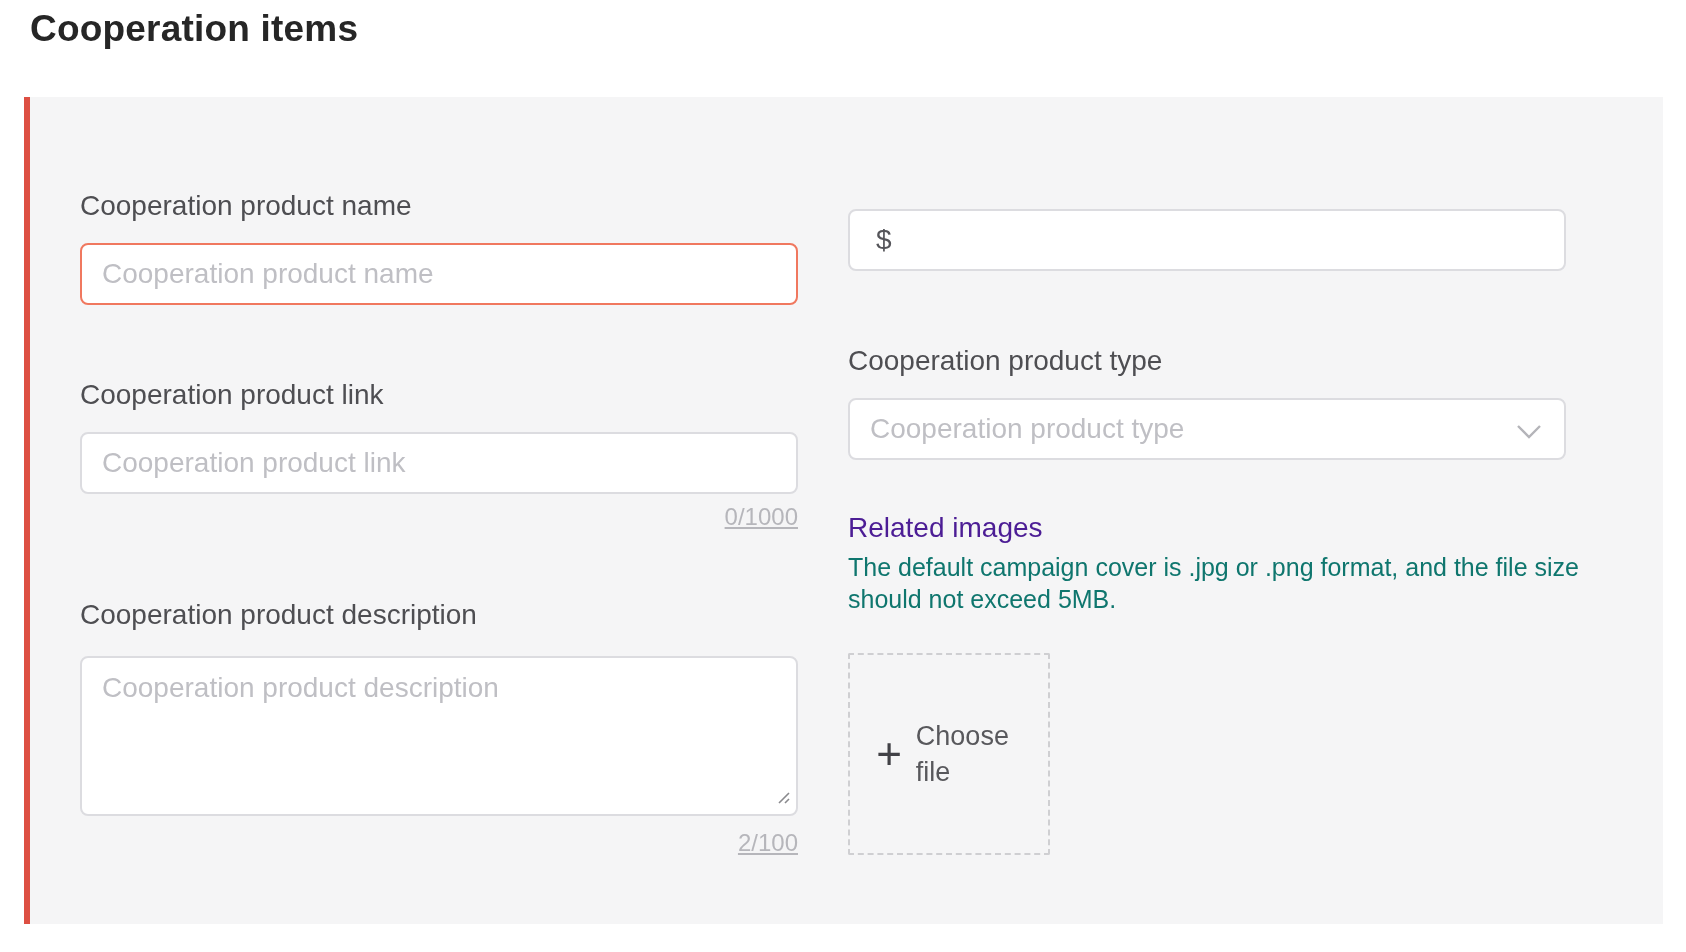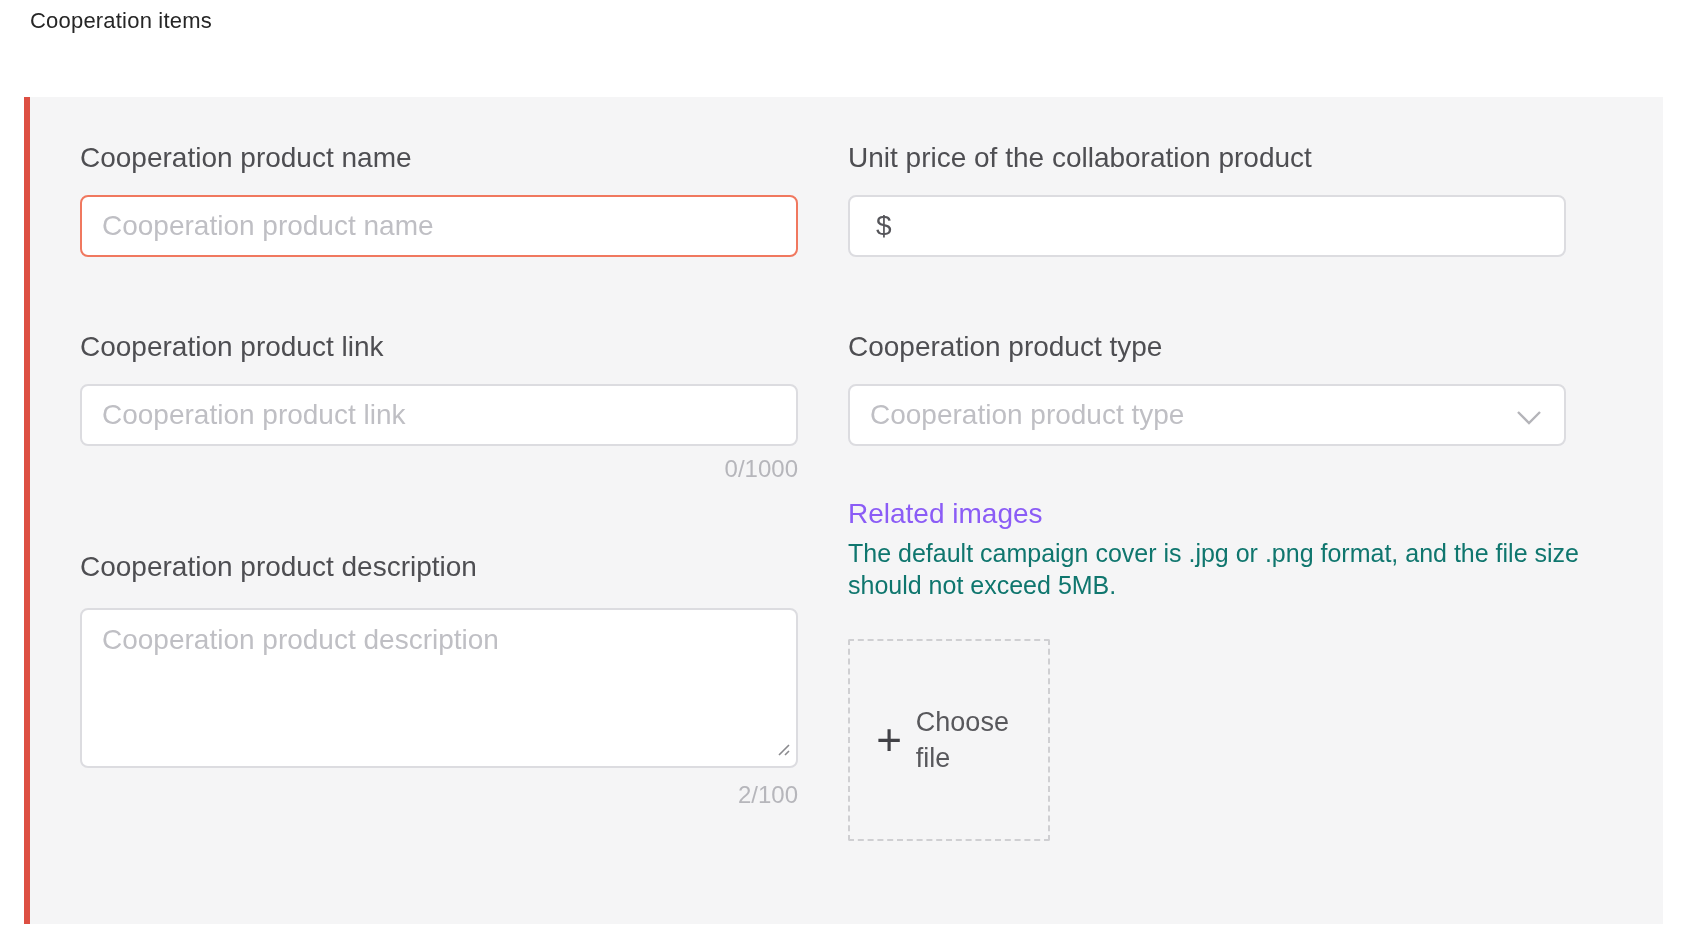--- a/index.html
+++ b/index.html
@@ -5,35 +5,35 @@
   :root{
     --accent-red:#dd4f43;
     --error-border:#f0785f;
     --panel-bg:#f5f5f6;
   }
   *{box-sizing:border-box;margin:0;padding:0;}
   html,body{width:1686px;height:952px;background:#ffffff;
     font-family:"Liberation Sans","DejaVu Sans",sans-serif;}
   .page-title{
     position:absolute;left:30px;top:8px;
-    font-size:22px;font-weight:normal;color:#262626;letter-spacing:0.2px;
+    font-size:37px;font-weight:bold;color:#262626;letter-spacing:0.2px;
   }
   .panel{
     position:absolute;left:24px;top:97px;width:1639px;height:827px;
     background:var(--panel-bg,#f5f5f6);
   }
   .accent-bar{
     position:absolute;left:0;top:0;bottom:0;width:6px;
     background:var(--accent-red,#dd4f43);
   }
   .panel-inner{
     position:absolute;left:56px;top:44px;right:96px;
     display:flex;gap:50px;
   }
-  .col{width:718px;flex:0 0 718px;}
+  .col{width:718px;flex:0 0 718px;margin-top:48px;}
   .field-label{
     display:block;font-size:28px;line-height:34px;color:#4e4e52;
   }
   .gap-label{height:20px;}
   .gap-row{height:73px;}
   .text-input{
     width:100%;height:62px;border:2px solid #dcdce0;border-radius:8px;
     background:#ffffff;font-size:28px;color:#3a3a3e;padding:0 20px;
     font-family:"Liberation Sans","DejaVu Sans",sans-serif;outline:none;
   }
@@ -52,30 +52,31 @@
   .select-box{
     position:relative;display:flex;align-items:center;width:100%;height:62px;
     border:2px solid #dcdce0;border-radius:8px;background:#ffffff;
     padding:0 60px 0 20px;cursor:pointer;
   }
   .select-placeholder{font-size:28px;color:#bfbfc4;}
   .select-chevron{position:absolute;right:22px;top:24px;}
   .counter{
     width:100%;text-align:right;font-size:24px;line-height:30px;color:#b6b6bb;
     margin-top:8px;
+    text-decoration:underline;
   }
   .textarea-wrap{position:relative;width:100%;}
   .text-area{
     width:100%;height:160px;border:2px solid #dcdce0;border-radius:8px;
     background:#ffffff;font-size:28px;color:#3a3a3e;padding:14px 20px;
     resize:none;outline:none;
     font-family:"Liberation Sans","DejaVu Sans",sans-serif;
   }
   .resize-handle{position:absolute;right:6px;bottom:10px;}
-  .section-title{font-size:28px;line-height:34px;color:#8b5cf6;}
+  .section-title{font-size:28px;line-height:34px;color:#4c1d95;}
   .section-hint{
     margin-top:6px;width:740px;font-size:25px;line-height:32px;color:#0f766e;
   }
   .upload-box{
     margin-top:38px;width:202px;height:202px;
     border:2px dashed #cfcfd2;border-radius:2px;
     display:flex;align-items:center;justify-content:center;gap:14px;
     cursor:pointer;
   }
   .upload-plus{font-size:44px;font-weight:200;color:#414146;line-height:44px;}
@@ -115,21 +116,20 @@
           <svg width="20" height="20" viewBox="0 0 20 20">
             <path d="M17 7 L7 17 M17 13 L13 17" stroke="#8a8a8e" stroke-width="1.6" fill="none"></path>
           </svg>
         </span>
       </div>
       <div class="counter">2/100</div>
     </div>
 
     <div class="col">
 
-      <label class="field-label">Unit price of the collaboration product</label>
       <div class="gap-label"></div>
       <div class="input-group">
         <span class="input-prefix">$</span>
         <input type="text" value="" style="">
       </div>
 
       <div class="gap-row"></div>
 
       <label class="field-label">Cooperation product type</label>
       <div class="gap-label"></div>

